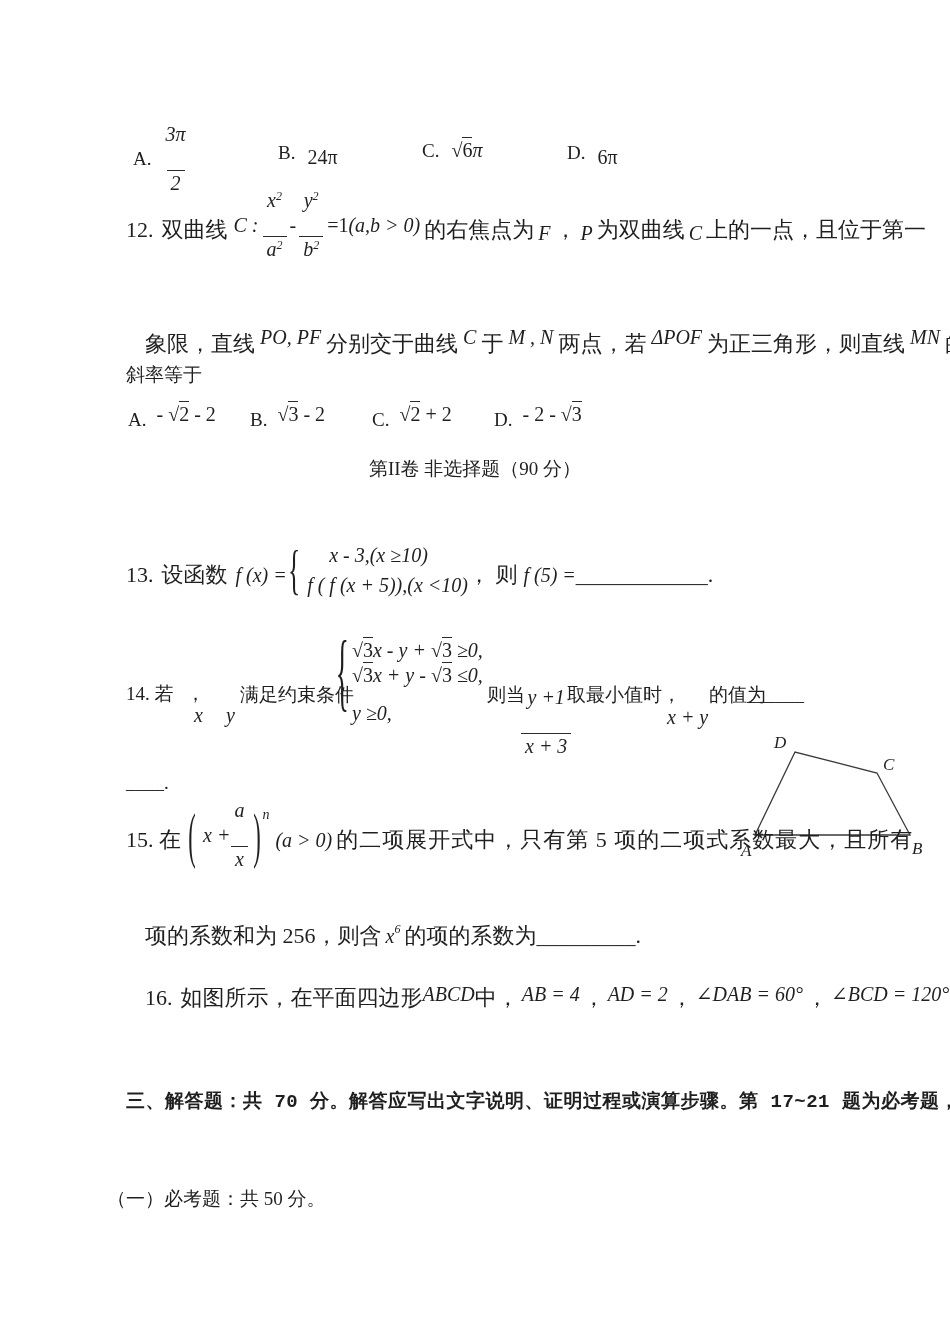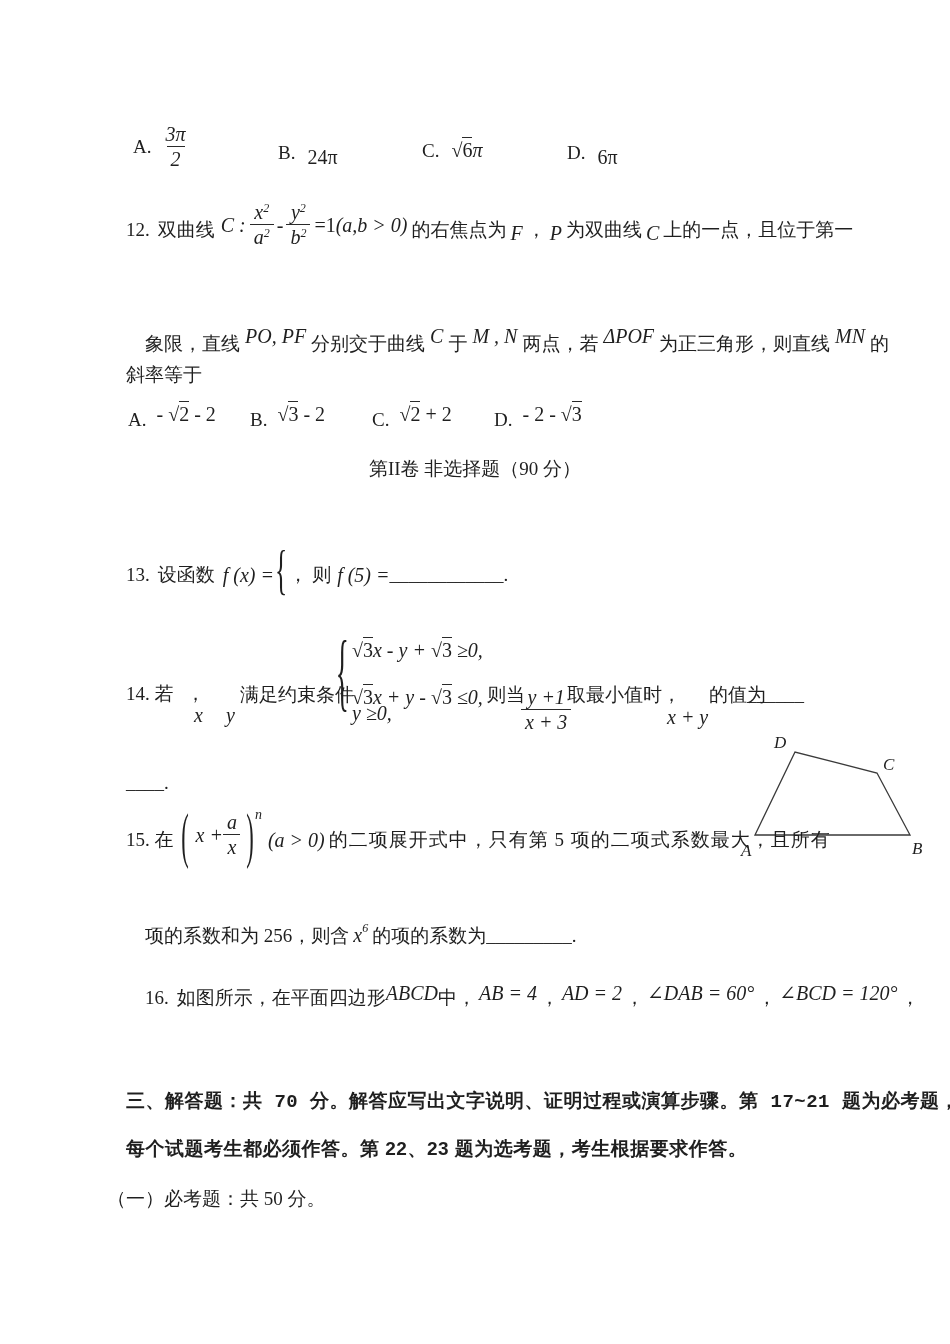--- a/index.html
+++ b/index.html
@@ -1,29 +1,29 @@
 <!DOCTYPE html>
 <html><head>
 <meta charset="utf-8">
 <style>
   html,body{margin:0;padding:0;background:#fff;}
   .page{position:relative;width:950px;height:1344px;background:#ffffff;overflow:hidden;
         font-family:"Liberation Serif","DejaVu Serif",serif;color:#1f1f1f;}
   .line{position:absolute;white-space:pre;font-size:19px;line-height:25px;}
   .flexline{position:absolute;display:inline-flex;align-items:center;white-space:pre;font-size:19px;}
-  .cjk{font-size:19px;}
+  .cjk{font-size:22px;}
   .math{font-family:"Liberation Serif","DejaVu Serif",serif;font-style:italic;font-size:20px;white-space:pre;}
   .mnum{font-family:"Liberation Serif","DejaVu Serif",serif;font-style:normal;font-size:20px;white-space:pre;}
   .up{position:relative;top:-7px;}
   .upq{position:relative;top:-4px;}
   .dn{position:relative;top:5px;}
   .dn2{position:relative;top:8px;margin:0 4px;}
   sup{font-size:12px;line-height:0;}
   .frac{display:inline-flex;flex-direction:column;align-items:center;vertical-align:middle;
-        line-height:1.05;font-style:italic;}
+        line-height:1.05;font-style:italic;gap:24px;}
   .frac .num{padding:0 4px 1px;}
   .frac .den{border-top:1.3px solid #2a2a2a;padding:2px 4px 0;}
   .sqrt{white-space:nowrap;font-style:italic;}
   .sqrt::before{content:"√";font-style:normal;}
   .sqrt .rad{border-top:1.3px solid #2a2a2a;padding-top:1px;font-style:normal;}
   .brace{display:inline-block;font-weight:300;transform-origin:center;font-style:normal;}
   .brace::before{content:"{";}
   .brace2{font-size:30px;transform:scale(0.85,1.85);}
   .brace3{position:absolute;font-size:34px;transform:scale(0.8,2.55);transform-origin:top center;}
   .lparen,.rparen{display:inline-block;font-weight:300;font-size:30px;transform:scale(0.75,2.05);
@@ -107,35 +107,39 @@
     <span class="mnum" style="margin-left:10px;"><span>- 2 - </span><span class="sqrt"><span class="rad">3</span></span></span>
   </span>
 
   <span class="line center" style="top:456px;">第II卷 非选择题（90 分）</span>
 
   <span class="flexline" style="left:126px;top:542px;height:56px;">
     <span class="cjk dn">13.</span>
     <span class="cjk dn" style="margin-left:8px;">设函数</span>
     <span class="math dn" style="margin-left:8px;">f (x) =</span>
     <span class="brace brace2"></span>
+    <span class="cases" style="margin-left:6px;row-gap:7px;">
+      <span class="math" style="padding-left:22px;">x - 3,(x ≥10)</span>
+      <span class="math">f ( f (x + 5)),(x &lt;10)</span>
+    </span>
     <span class="cjk dn">， 则</span>
     <span class="math dn" style="margin-left:6px;">f (5) =</span>
     <span class="cjk dn">____________</span>
     <span class="cjk dn">.</span>
   </span>
 
   <div class="line" style="left:0;top:635px;width:950px;height:112px;">
     <span style="position:absolute;left:126px;top:46px;">14. 若</span>
     <span style="position:absolute;left:186px;top:46px;">，</span>
     <span class="math" style="position:absolute;left:194px;top:68px;">x</span>
     <span class="math" style="position:absolute;left:226px;top:68px;">y</span>
     <span style="position:absolute;left:240px;top:47px;">满足约束条件</span>
     <span class="brace brace3" style="left:334px;top:4px;"></span>
     <span class="math" style="position:absolute;left:352px;top:3px;"><span class="sqrt"><span class="rad">3</span></span><span>x - y + </span><span class="sqrt"><span class="rad">3</span></span><span> ≥0,</span></span>
-    <span class="math" style="position:absolute;left:352px;top:50px;"><span class="sqrt"><span class="rad">3</span></span><span>x + y - </span><span class="sqrt"><span class="rad">3</span></span><span> ≤0,</span></span>
+    <span class="math" style="position:absolute;left:352px;top:28px;"><span class="sqrt"><span class="rad">3</span></span><span>x + y - </span><span class="sqrt"><span class="rad">3</span></span><span> ≤0,</span></span>
     <span class="math" style="position:absolute;left:352px;top:66px;">y ≥0,</span>
     <span style="position:absolute;left:487px;top:47px;">则当</span>
     <span class="frac" style="position:absolute;left:521px;top:52px;">
       <span class="num math">y +1</span>
       <span class="den math">x + 3</span>
     </span>
     <span style="position:absolute;left:567px;top:47px;">取最小值时，</span>
     <span class="math" style="position:absolute;left:667px;top:70px;">x + y</span>
     <span style="position:absolute;left:709px;top:47px;">的值为</span>
     <span style="position:absolute;left:747px;top:47px;">______</span>
@@ -167,16 +171,15 @@
   <span class="line" style="left:126px;top:898px;">
     <span class="cjk">项的系数和为 256，则含</span><span class="math" style="margin:0 4px;"><span>x</span><sup style="position:relative;top:-2px;">6</sup></span><span class="cjk">的项的系数为</span><span class="cjk">_________</span><span class="cjk">.</span>
   </span>
 
   <span class="line" style="left:126px;top:960px;">
     <span class="cjk">16.</span><span class="cjk" style="margin-left:8px;">如图所示，在平面四边形</span><span class="math upq">ABCD</span><span class="cjk">中，</span><span class="math upq" style="margin:0 3px;">AB = 4</span><span class="cjk">，</span><span class="math upq" style="margin:0 3px;">AD = 2</span><span class="cjk">，</span><span class="math upq" style="margin:0 3px;">∠DAB = 60°</span><span class="cjk">，</span><span class="math upq" style="margin:0 3px;">∠BCD = 120°</span><span class="cjk">，</span>
   </span>
 
 
   <span class="line bold" style="left:126px;top:1090px;font-family:Liberation Mono, monospace;">三、解答题：共 70 分。解答应写出文字说明、证明过程或演算步骤。第 17~21 题为必考题，</span>
-  <span class="line bold" style="left:126px;top:1136px;">每个试题考生都必须作答。第 22、23 题为选考题，考生根据要求作答。</span>
   <span class="line" style="left:107px;top:1186px;">（一）必考题：共 50 分。</span>
 
 </div>
 
 </body></html>

